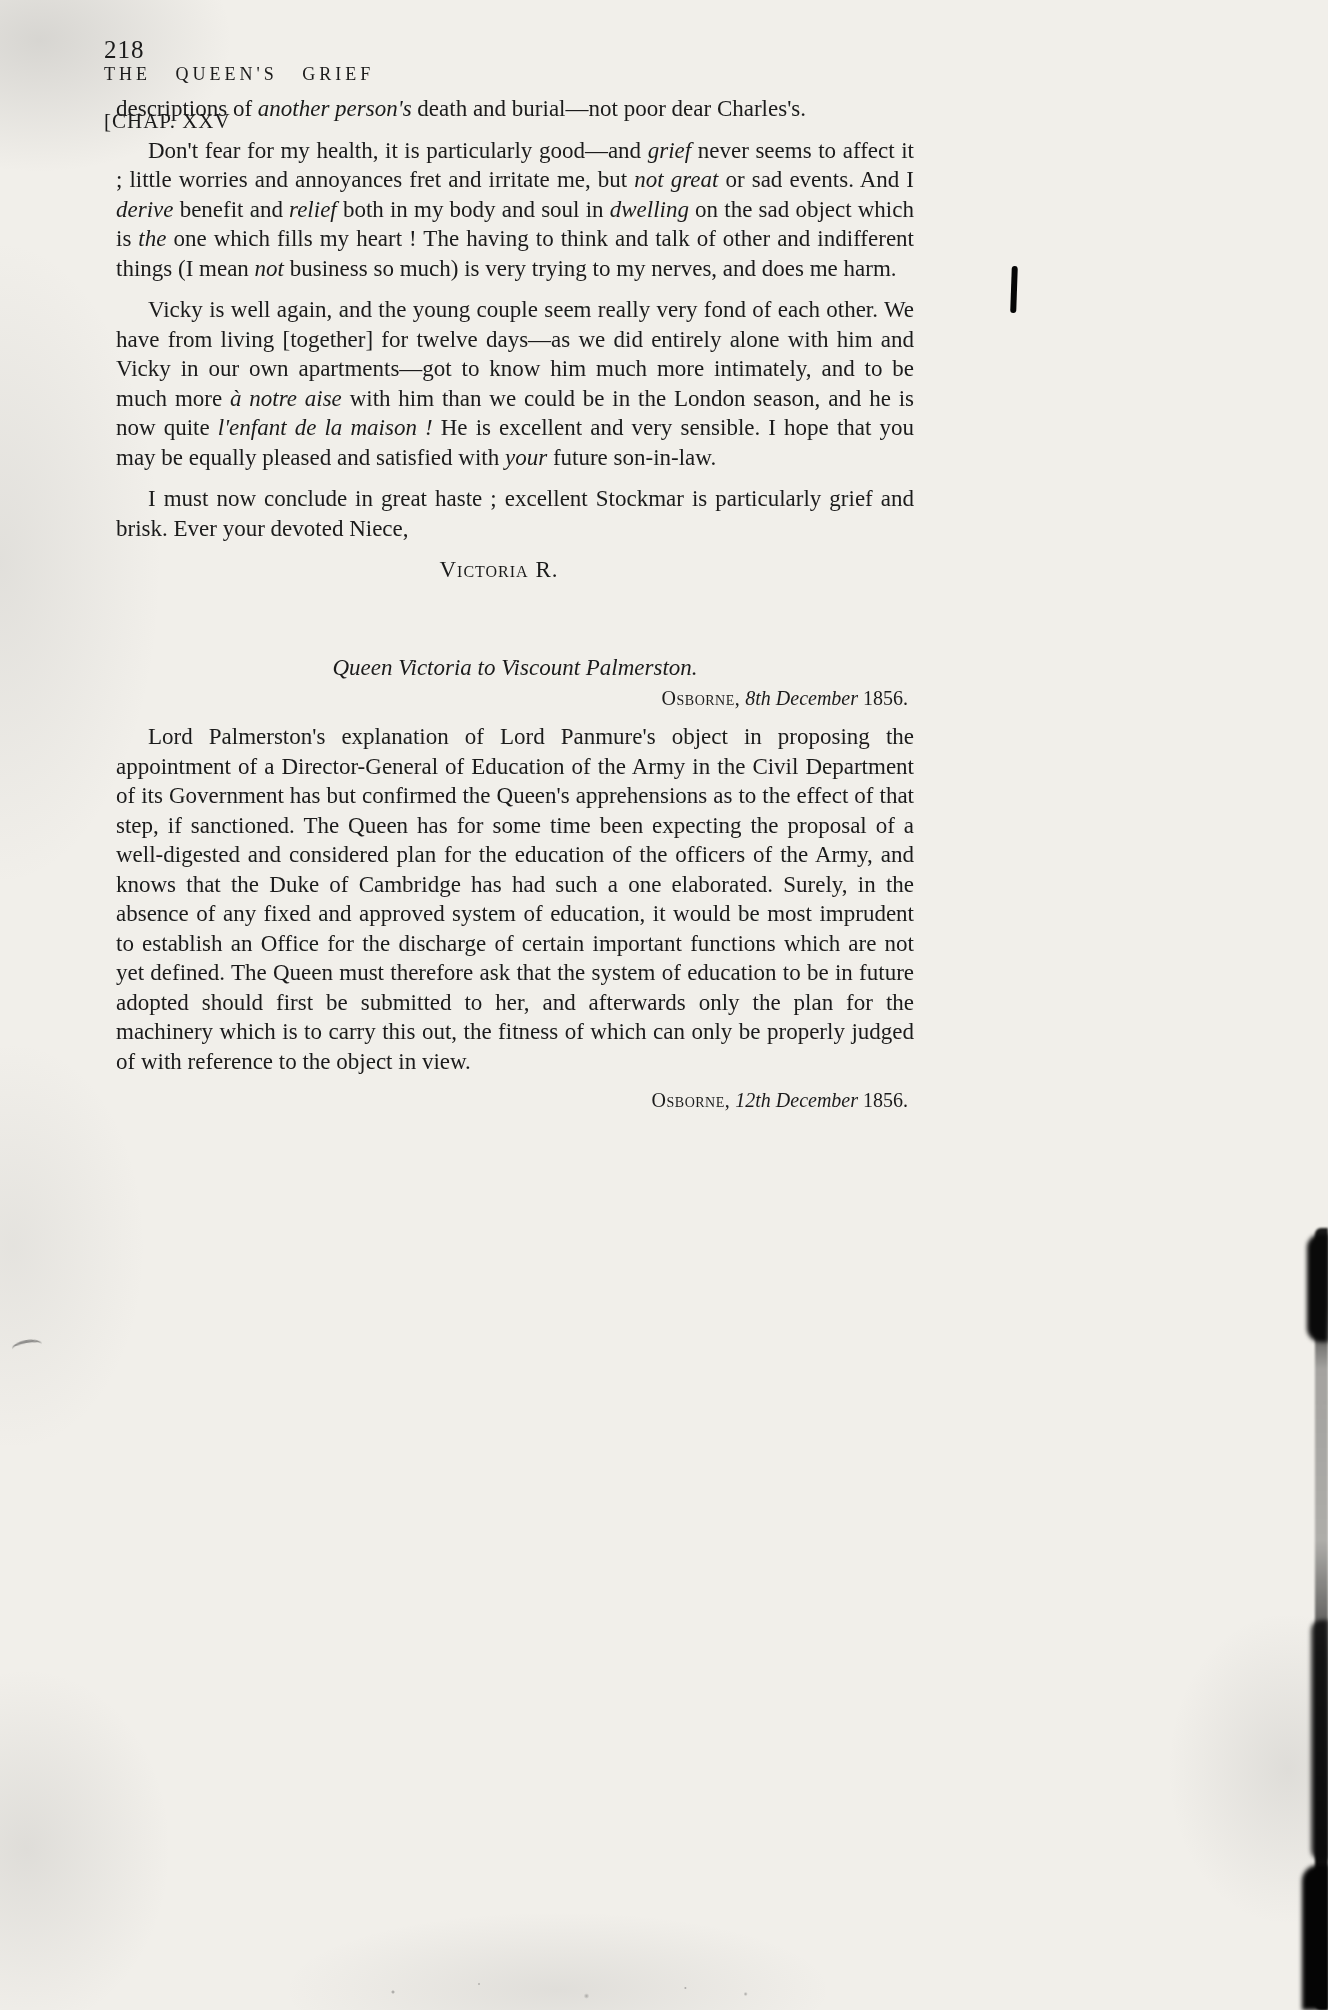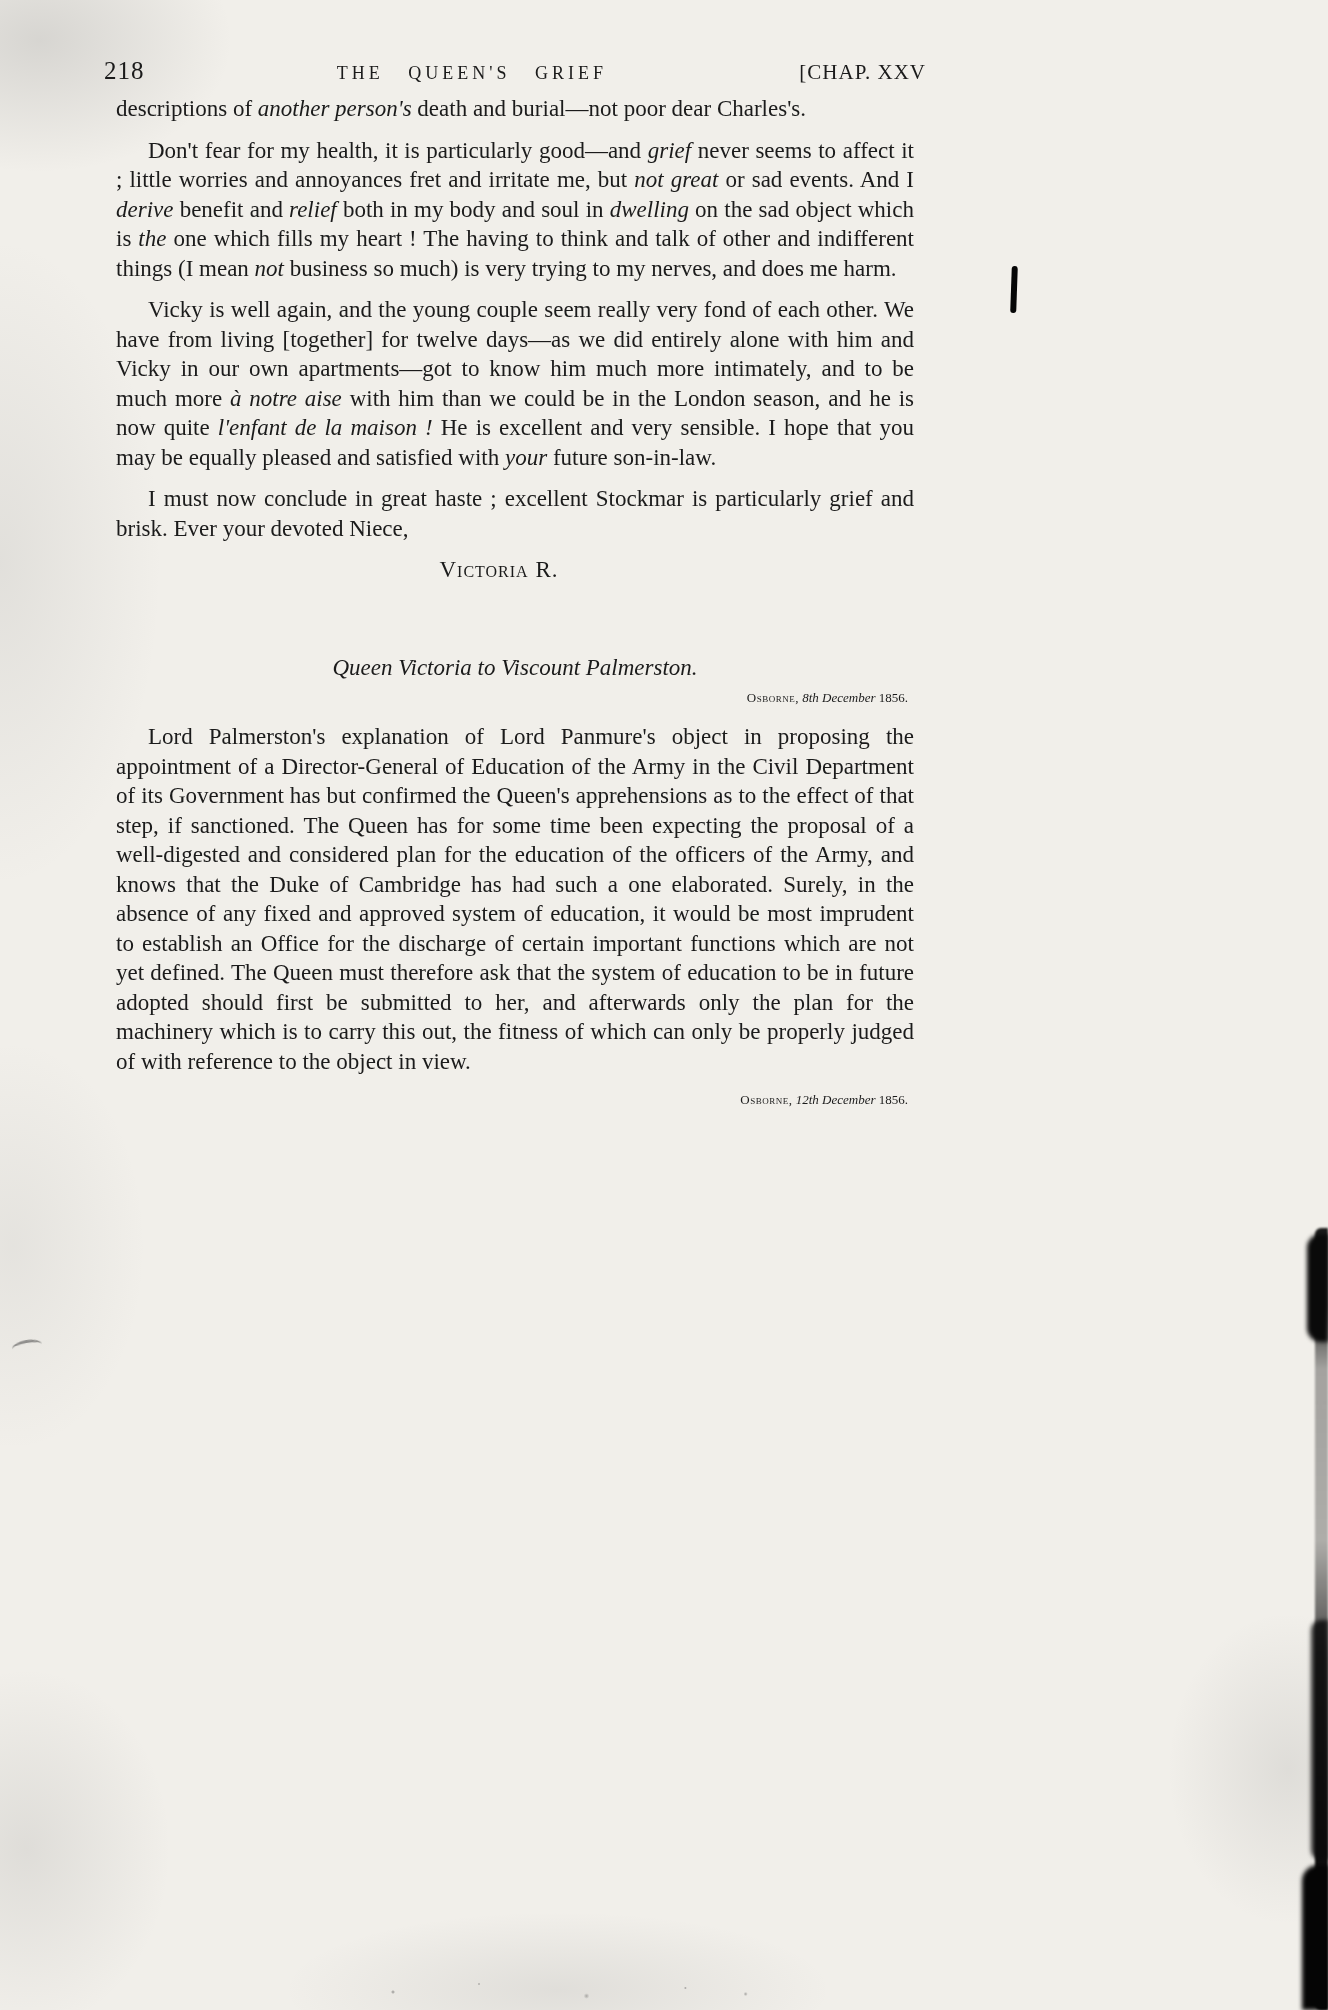--- a/index.html
+++ b/index.html
@@ -15,36 +15,36 @@
     background-image:
       radial-gradient(ellipse 320px 220px at 3% 2%, rgba(110,110,110,.20), transparent 60%),
       radial-gradient(ellipse 260px 520px at 0% 28%, rgba(120,120,120,.13), transparent 62%),
       radial-gradient(ellipse 220px 340px at 1% 62%, rgba(120,120,120,.10), transparent 60%),
       radial-gradient(ellipse 240px 300px at 2% 92%, rgba(110,110,110,.14), transparent 60%),
       radial-gradient(ellipse 420px 120px at 42% 99%, rgba(100,100,100,.12), transparent 65%),
       radial-gradient(ellipse 200px 260px at 97% 88%, rgba(110,110,110,.14), transparent 60%);
   }
   .header{
     position:absolute;top:36px;left:104px;width:822px;
-    display:flex;align-items:baseline;justify-content:space-between;
+    display:flex;align-items:baseline;justify-content:space-between;flex-direction:column;
   }
   .pagenum{font-size:25px;letter-spacing:1px;}
   .runtitle{font-size:18px;letter-spacing:4px;word-spacing:16px;}
   .chap{font-size:21px;letter-spacing:1px;margin-top:24px;}
   .content{
     position:absolute;top:82px;left:104px;width:822px;
     font-size:23px;line-height:29.5px;
   }
   .paragraph{text-align:justify;margin:12px;}
   .paragraph.indent{text-indent:32px;}
   .it{font-style:italic;}
   .sc{font-variant:small-caps;}
   .signature{text-align:center;padding-right:32px;font-variant:small-caps;letter-spacing:1px;}
   .letter-heading{text-align:center;font-style:italic;margin-top:68px;margin-bottom:4px;}
-  .dateline{text-align:right;font-size:13px;padding-right:18px;margin-bottom:6px;line-height:24px;}
+  .dateline{text-align:right;font-size:20px;padding-right:18px;margin-bottom:6px;line-height:24px;}
   .dateline .sc{letter-spacing:0.5px;}
 
   
   .artifact{position:absolute;pointer-events:none;}
   .edge-band{
     right:0;top:1228px;width:13px;height:782px;border-radius:6px 0 0 6px;
     background:linear-gradient(to bottom,
       rgba(8,8,8,.92) 0%, rgba(8,8,8,.85) 10%,
       rgba(20,20,20,.35) 18%, rgba(20,20,20,.30) 40%,
       rgba(10,10,10,.75) 55%, rgba(5,5,5,.95) 78%, #000 100%);

